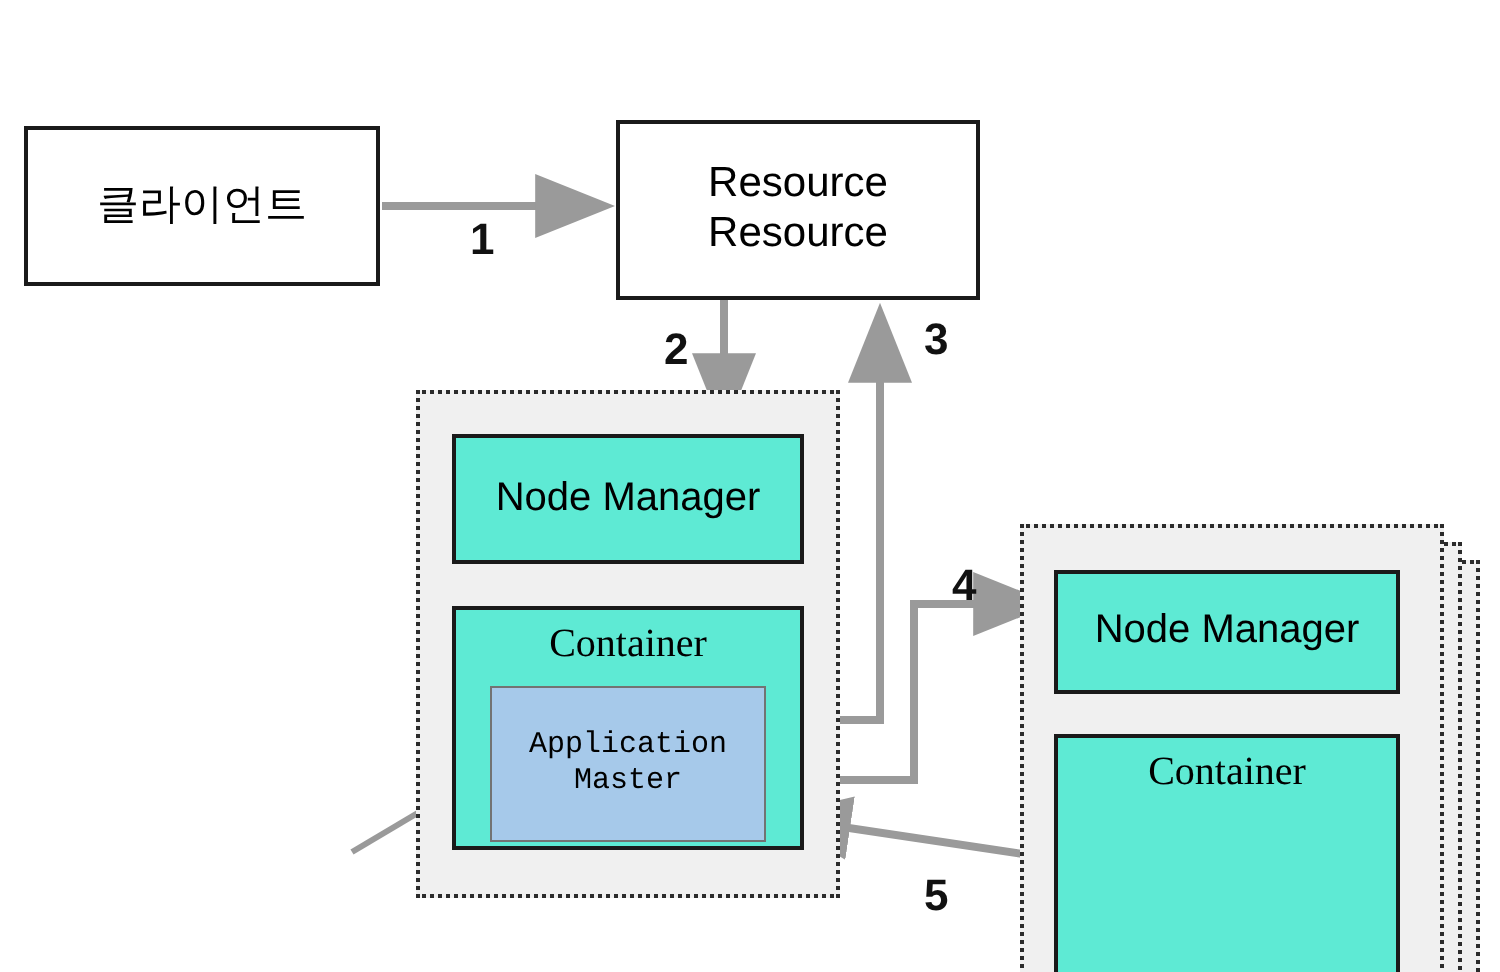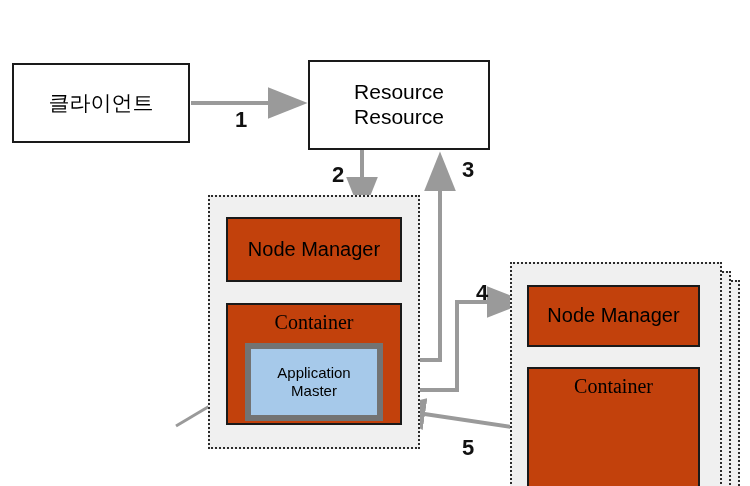--- a/index.html
+++ b/index.html
@@ -4,23 +4,23 @@
 <style>
   html,body{margin:0;padding:0;background:#ffffff;}
   body{width:750px;height:486px;overflow:hidden;
        font-family:"Liberation Sans","DejaVu Sans",sans-serif;color:#000;}
   #stage{position:relative;width:750px;height:484px;margin-top:47px;}
 
   
   .box{position:absolute;box-sizing:border-box;display:flex;
        align-items:center;justify-content:center;text-align:center;
        line-height:1.18;}
-  .hardbox{border:2px solid #1a1a1a;background:#c2410c;justify-content:center;}
+  .hardbox{border:2px solid #1a1a1a;background:#5eead4;justify-content:center;}
   .whitebox{border:2px solid #1a1a1a;background:#ffffff;}
-  .bluebox{border:6px solid #737373;background:#a6c9ea;}
+  .bluebox{border:1px solid #737373;background:#a6c9ea;font-family:Liberation Mono, monospace;}
   .dotgroup{position:absolute;box-sizing:border-box;
             border:2px dotted #2b2b2b;background:#f0f0f0;}
 
   
   .toplabel{position:absolute;left:0;right:0;text-align:center;font-family:Liberation Serif, serif;}
 
   .num{position:absolute;font-weight:bold;color:#111;}
 
   svg.arrows{position:absolute;left:0;top:0;width:750px;height:486px;
              overflow:visible;pointer-events:none;}

